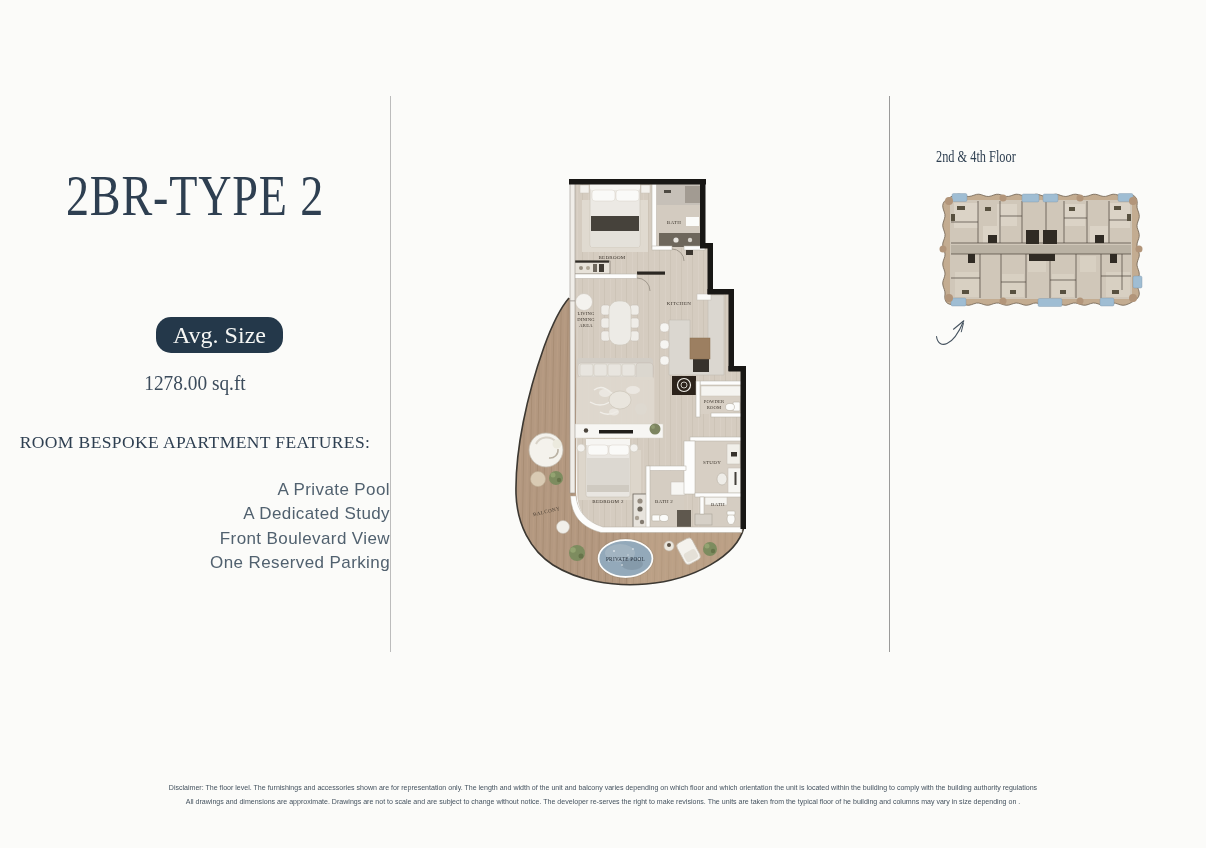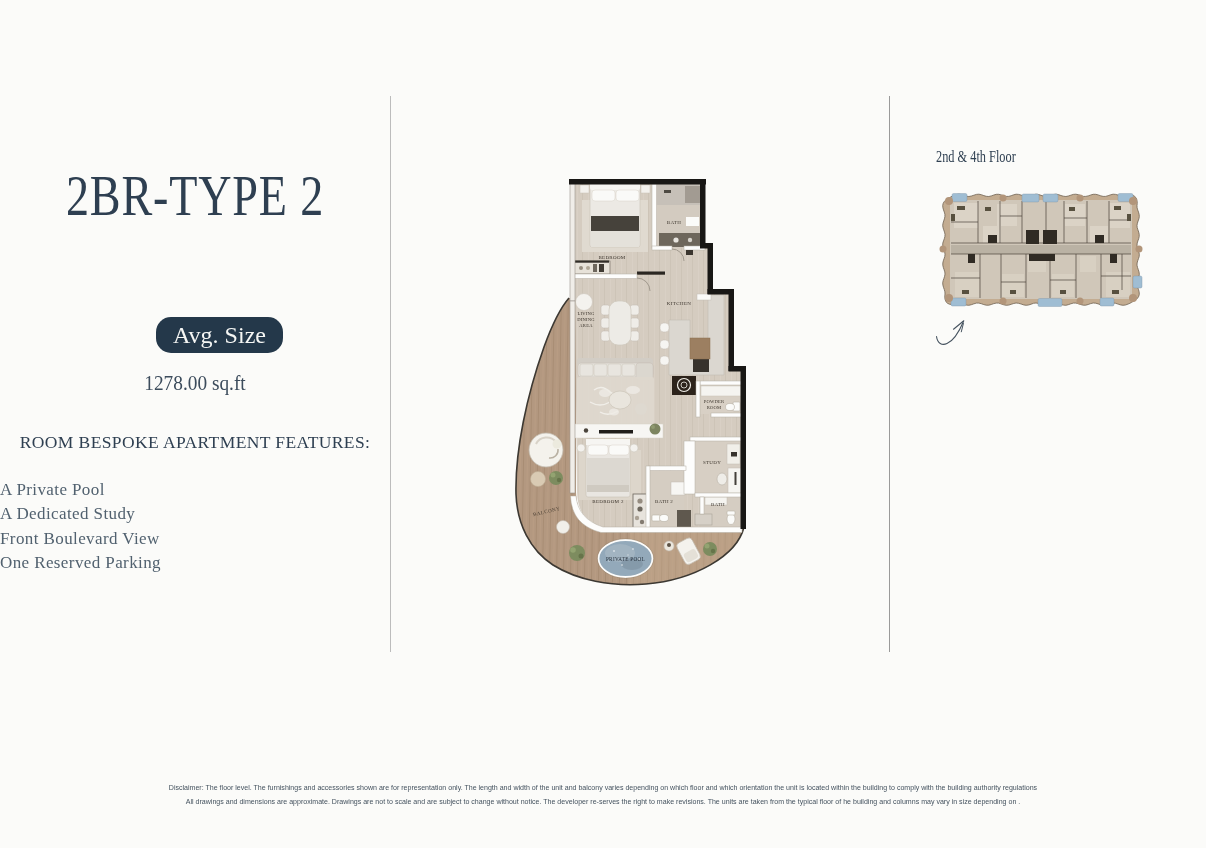--- a/index.html
+++ b/index.html
@@ -14,21 +14,21 @@
 <div class="abs" style="left:0;top:0;width:1206px;height:848px;background:#fbfbf9;"></div>
 
 <div class="abs navy" style="left:0;top:163px;width:390px;text-align:center;font-size:57px;letter-spacing:1px;transform:scaleX(0.81);transform-origin:195px 50%;">2BR-TYPE 2</div>
 
 <div class="abs" style="left:132px;top:317px;width:127px;height:36px;background:#24384a;border-radius:15px;color:#f5f6f4;text-align:center;font-size:24px;line-height:36px;margin-left:24px;">Avg. Size</div>
 
 <div class="abs navy" style="left:0;top:371px;width:390px;text-align:center;font-size:21px;color:#3c4c5c;transform:scaleX(0.92);transform-origin:195px 50%;">1278.00 sq.ft</div>
 
 <div class="abs navy" style="left:0;top:432px;width:390px;text-align:center;font-size:17.5px;letter-spacing:0.4px;">ROOM BESPOKE APARTMENT FEATURES:</div>
 
-<div class="abs" style="left:0;top:478px;width:390px;text-align:left;font-family:Liberation Serif, serif;font-size:17px;line-height:24.3px;color:#51616f;letter-spacing:0.4px;">A Private Pool<br>A Dedicated Study<br>Front Boulevard View<br>One Reserved Parking</div>
+<div class="abs" style="left:0;top:478px;width:390px;text-align:right;font-family:Liberation Sans, sans-serif;font-size:17px;line-height:24.3px;color:#51616f;letter-spacing:0.4px;">A Private Pool<br>A Dedicated Study<br>Front Boulevard View<br>One Reserved Parking</div>
 
 <div class="abs" style="left:390px;top:96px;width:1px;height:556px;background:#bcbcbc;"></div>
 
 <div class="abs" style="left:889px;top:96px;width:1px;height:556px;background:#9a9a9a;"></div>
 
 <div class="abs" style="left:500px;top:170px;">
 <svg width="380" height="440" viewBox="500 170 380 440" font-family="Liberation Serif,serif">
 <defs>
 <pattern id="deck" width="7" height="60" patternUnits="userSpaceOnUse" patternTransform="rotate(1)">
   <rect width="7" height="60" fill="#b39880"></rect>

